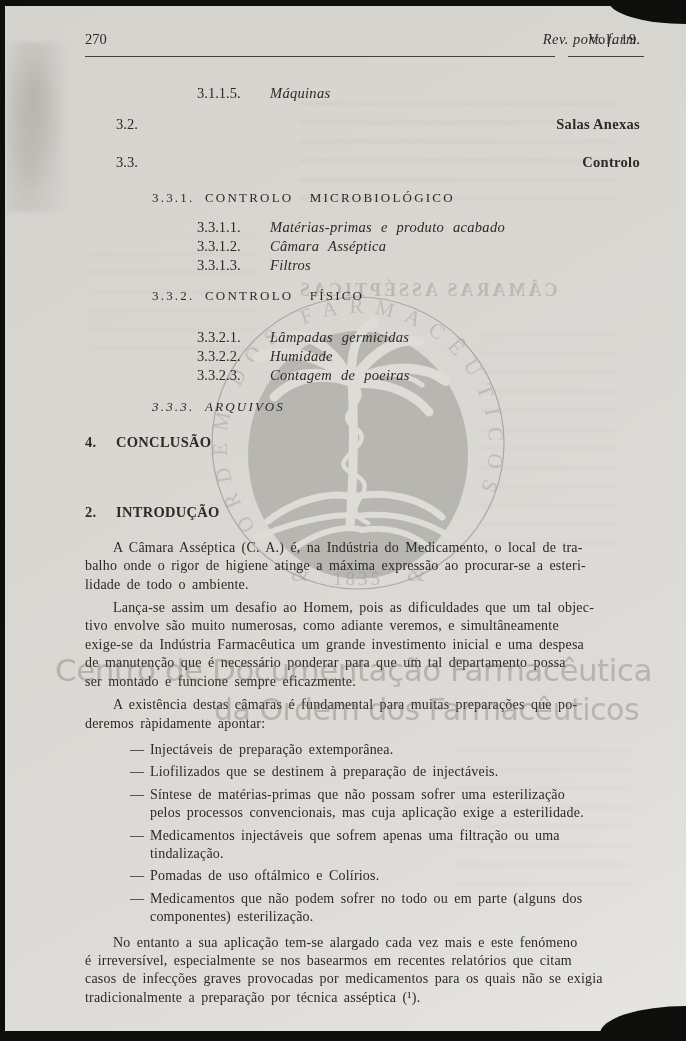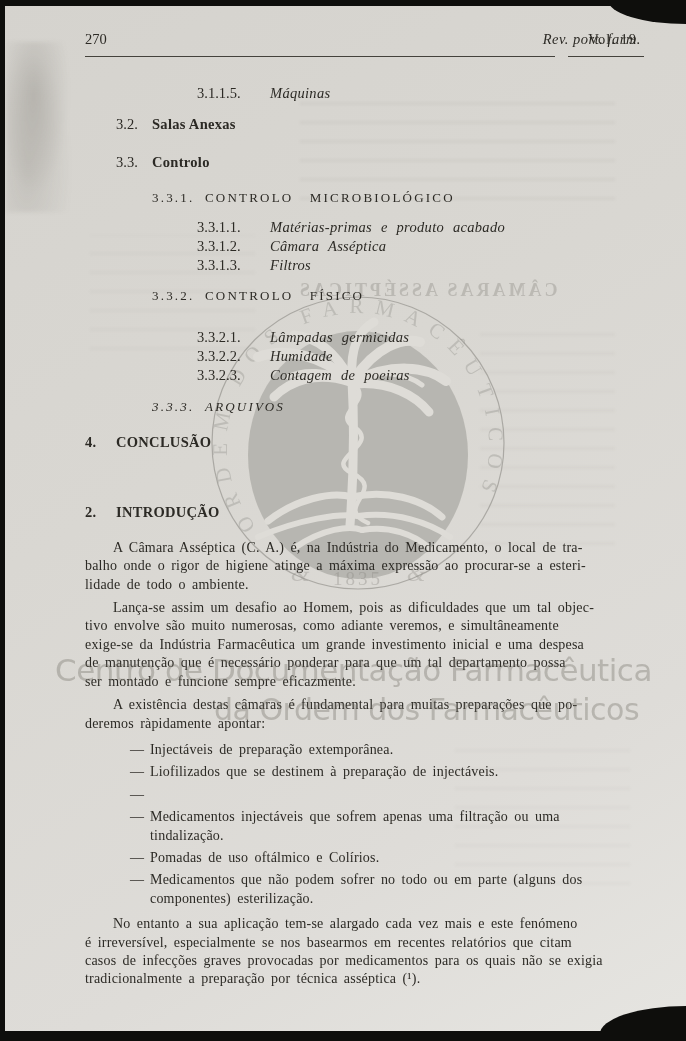--- a/index.html
+++ b/index.html
@@ -39,21 +39,21 @@
   .hright{position:absolute;right:4px;top:0;letter-spacing:1px;}
   .rule{position:absolute;left:85px;top:56px;z-index:2;display:flex;}
   .rule .seg1{width:470px;height:0;border-top:1.6px solid #44423c;}
   .rule .seg2{width:76px;height:0;border-top:1.6px solid #44423c;margin-left:13px;}
   
   .content{position:absolute;left:85px;top:84px;width:555px;z-index:2;}
   .trow{display:flex;line-height:19.2px;font-size:14.5px;}
   .trow .num{flex:none;}
   .trow .lbl{flex:none;}
   .la{padding-left:0;}   .la .num{width:31px;}
-  .lb{padding-left:31px;}.lb .num{width:36px;}
+  .lb{padding-left:31px;justify-content:space-between;}.lb .num{width:36px;}
   .lc{padding-left:67px;}.lc .num{width:53px;}
   .ld{padding-left:112px;}.ld .num{width:73px;}
   .b{font-weight:bold;letter-spacing:.3px;}
   .caps{letter-spacing:2.2px;word-spacing:11px;font-size:13px;}
   .it{font-style:italic;word-spacing:5px;letter-spacing:.3px;}
   .para{
     white-space:pre;font-size:14px;line-height:18.4px;
     text-indent:28px;word-spacing:2.6px;letter-spacing:.2px;margin:0;
   }
   .blist{margin-top:8px;}
@@ -202,20 +202,22 @@
       <div class="bitem">
         <span class="dash">—</span>
         <span class="btxt">Injectáveis de preparação extemporânea.</span>
       </div>
       <div class="bitem">
         <span class="dash">—</span>
         <span class="btxt">Liofilizados que se destinem à preparação de injectáveis.</span>
       </div>
       <div class="bitem">
         <span class="dash">—</span>
+        <span class="btxt">Síntese de matérias-primas que não possam sofrer uma esterilização
+pelos processos convencionais, mas cuja aplicação exige a esterilidade.</span>
       </div>
       <div class="bitem">
         <span class="dash">—</span>
         <span class="btxt">Medicamentos injectáveis que sofrem apenas uma filtração ou uma
 tindalização.</span>
       </div>
       <div class="bitem">
         <span class="dash">—</span>
         <span class="btxt">Pomadas de uso oftálmico e Colírios.</span>
       </div>

